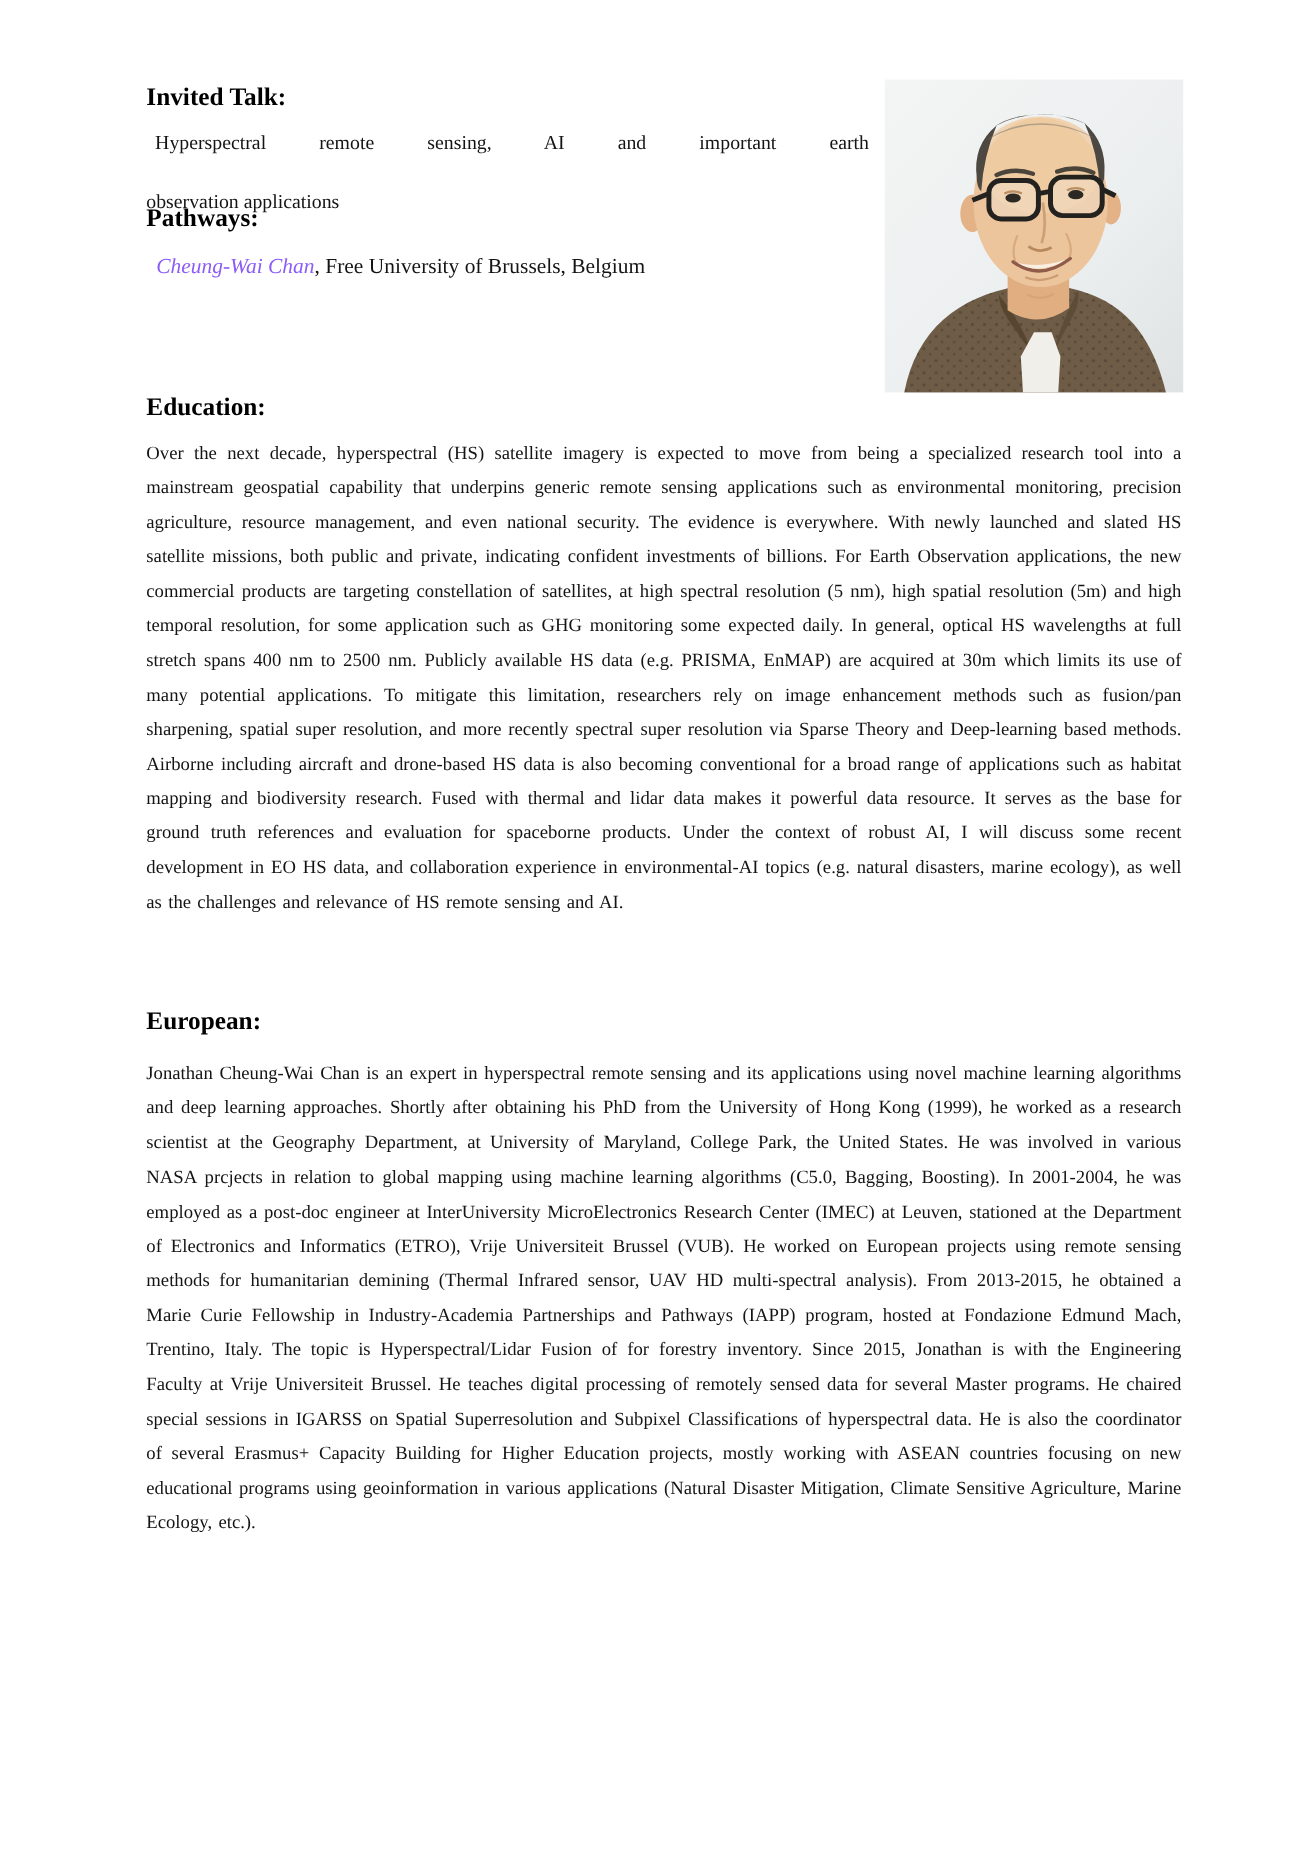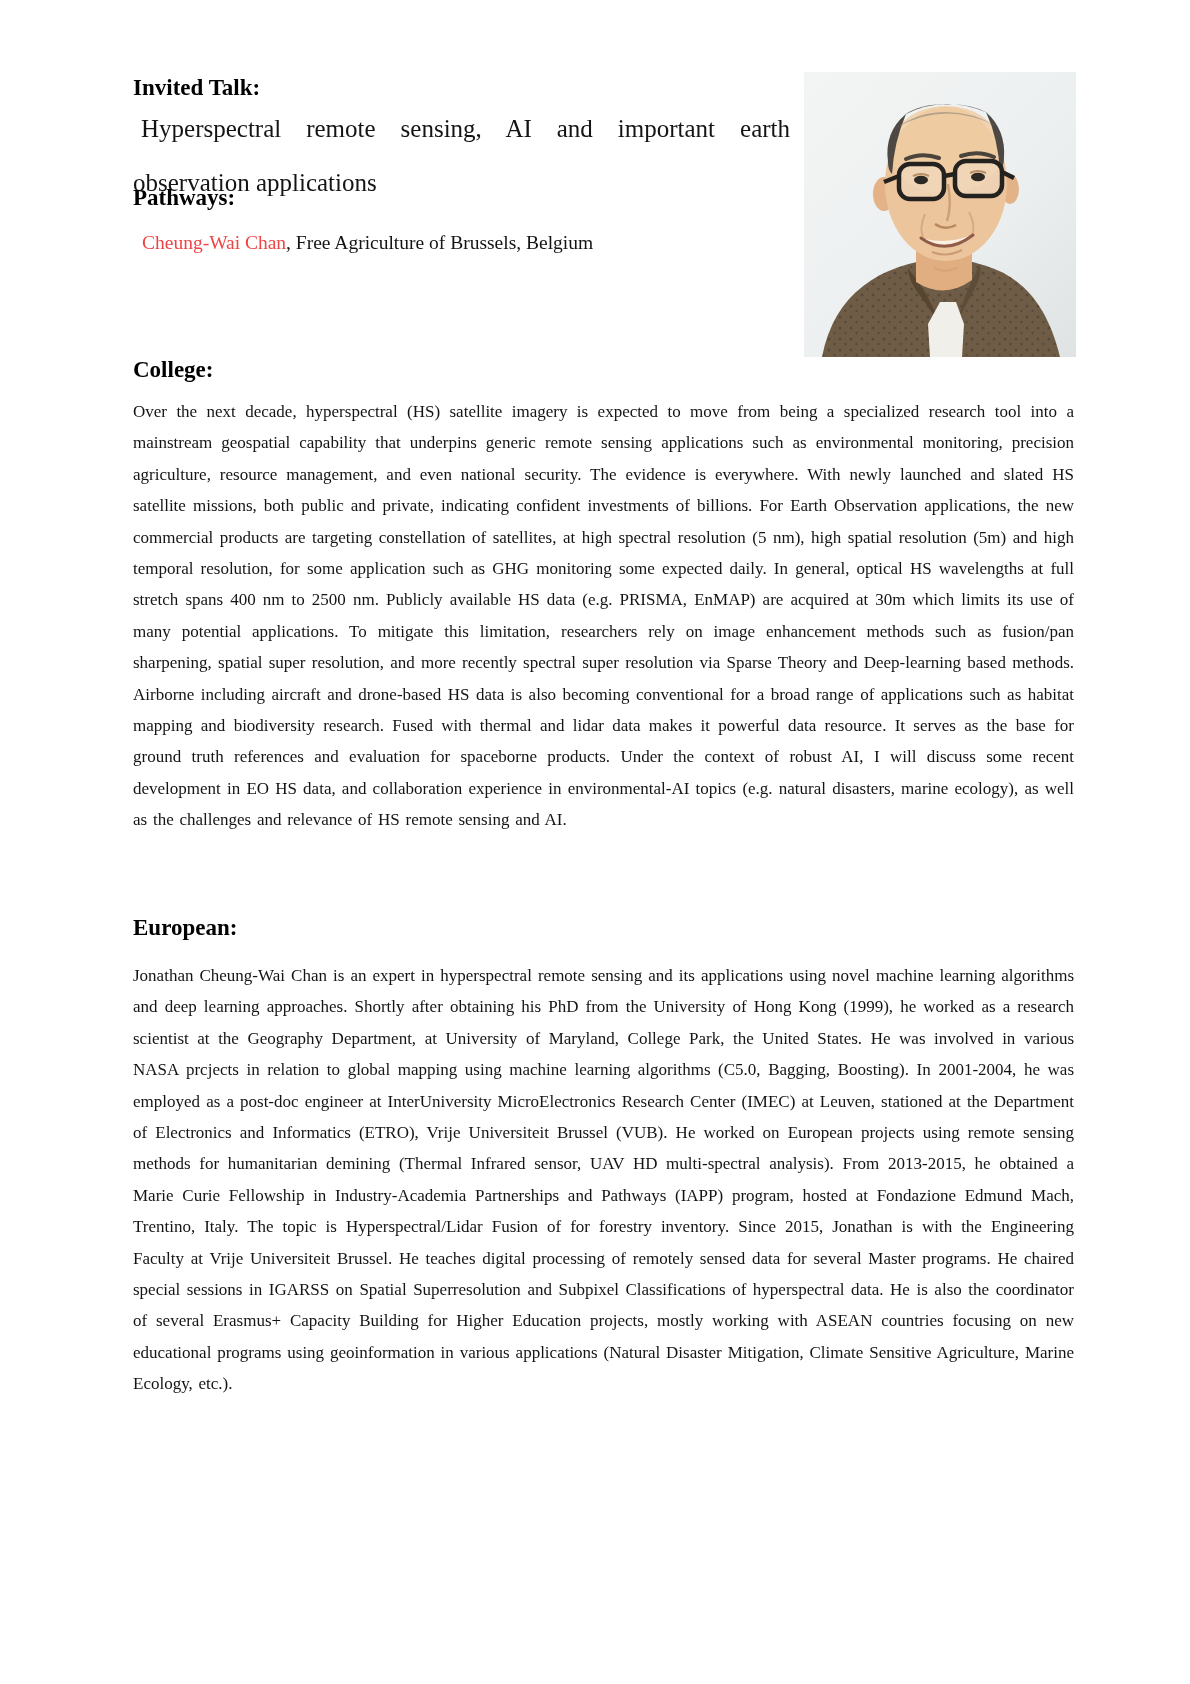--- a/index.html
+++ b/index.html
@@ -14,34 +14,34 @@
   .abs { position:absolute; }
   .heading {
     font-weight:bold;
     font-size:23px;
     color:#000000;
     line-height:28px;
     white-space:nowrap;
   }
   .talk-title {
     left:133px; top:114px; width:657px;
-    font-size:25px; line-height:30.5px;
+    font-size:18px; line-height:30.5px;
   }
   .talk-title .line1 {
     text-align:justify;
     text-align-last:justify;
     text-indent:8px;
   }
   .talk-title .line2 { text-align:left;margin-top:23px; }
   .speaker-line {
     left:133px; top:228px;
     font-size:19.5px; line-height:30px;
     text-indent:9px; white-space:nowrap;
   }
-  .link-blue { color:#ef4444; cursor:pointer; }
+  .link-blue { color:#8b5cf6; cursor:pointer;font-style:italic; }
   .body-para {
     left:133px; width:941px;
     font-size:17px; line-height:31.4px;
     text-align:justify;
     word-spacing:1.5px;
   }
   .h-invited   { left:133px; top:74px;  }
   .h-speaker   { left:133px; top:184px; }
   .h-abstract  { left:133px; top:356px; }
   .h-biography { left:133px; top:914px; }
@@ -139,24 +139,24 @@
   <div class="abs heading h-invited">Invited Talk:</div>
 
   <div class="abs talk-title">
     <div class="line1">Hyperspectral remote sensing, AI and important earth</div>
     <div class="line2">observation applications</div>
   </div>
 
   <div class="abs heading h-speaker">Pathways:</div>
 
   <div class="abs speaker-line">
-    <span class="link-blue">Cheung-Wai Chan</span><span>, Free Agriculture of Brussels, Belgium</span>
+    <span class="link-blue">Cheung-Wai Chan</span><span>, Free University of Brussels, Belgium</span>
   </div>
 
-  <div class="abs heading h-abstract">College:</div>
+  <div class="abs heading h-abstract">Education:</div>
 
   <div class="abs body-para abstract-body">Over the next decade, hyperspectral (HS) satellite imagery is expected to move from being a specialized research tool into a mainstream geospatial capability that underpins generic remote sensing applications such as environmental monitoring, precision agriculture, resource management, and even national security. The evidence is everywhere. With newly launched and slated HS satellite missions, both public and private, indicating confident investments of billions. For Earth Observation applications, the new commercial products are targeting constellation of satellites, at high spectral resolution (5 nm), high spatial resolution (5m) and high temporal resolution, for some application such as GHG monitoring some expected daily. In general, optical HS wavelengths at full stretch spans 400 nm to 2500 nm. Publicly available HS data (e.g. PRISMA, EnMAP) are acquired at 30m which limits its use of many potential applications. To mitigate this limitation, researchers rely on image enhancement methods such as fusion/pan sharpening, spatial super resolution, and more recently spectral super resolution via Sparse Theory and Deep-learning based methods. Airborne including aircraft and drone-based HS data is also becoming conventional for a broad range of applications such as habitat mapping and biodiversity research. Fused with thermal and lidar data makes it powerful data resource. It serves as the base for ground truth references and evaluation for spaceborne products. Under the context of robust AI, I will discuss some recent development in EO HS data, and collaboration experience in environmental-AI topics (e.g. natural disasters, marine ecology), as well as the challenges and relevance of HS remote sensing and AI.</div>
 
   <div class="abs heading h-biography">European:</div>
 
   <div class="abs body-para biography-body">Jonathan Cheung-Wai Chan is an expert in hyperspectral remote sensing and its applications using novel machine learning algorithms and deep learning approaches. Shortly after obtaining his PhD from the University of Hong Kong (1999), he worked as a research scientist at the Geography Department, at University of Maryland, College Park, the United States. He was involved in various NASA prcjects in relation to global mapping using machine learning algorithms (C5.0, Bagging, Boosting). In 2001-2004, he was employed as a post-doc engineer at InterUniversity MicroElectronics Research Center (IMEC) at Leuven, stationed at the Department of Electronics and Informatics (ETRO), Vrije Universiteit Brussel (VUB). He worked on European projects using remote sensing methods for humanitarian demining (Thermal Infrared sensor, UAV HD multi-spectral analysis). From 2013-2015, he obtained a Marie Curie Fellowship in Industry-Academia Partnerships and Pathways (IAPP) program, hosted at Fondazione Edmund Mach, Trentino, Italy. The topic is Hyperspectral/Lidar Fusion of for forestry inventory. Since 2015, Jonathan is with the Engineering Faculty at Vrije Universiteit Brussel. He teaches digital processing of remotely sensed data for several Master programs. He chaired special sessions in IGARSS on Spatial Superresolution and Subpixel Classifications of hyperspectral data. He is also the coordinator of several Erasmus+ Capacity Building for Higher Education projects, mostly working with ASEAN countries focusing on new educational programs using geoinformation in various applications (Natural Disaster Mitigation, Climate Sensitive Agriculture, Marine Ecology, etc.).</div>
 
   <div class="abs page-number">19</div>
 
 </div>

